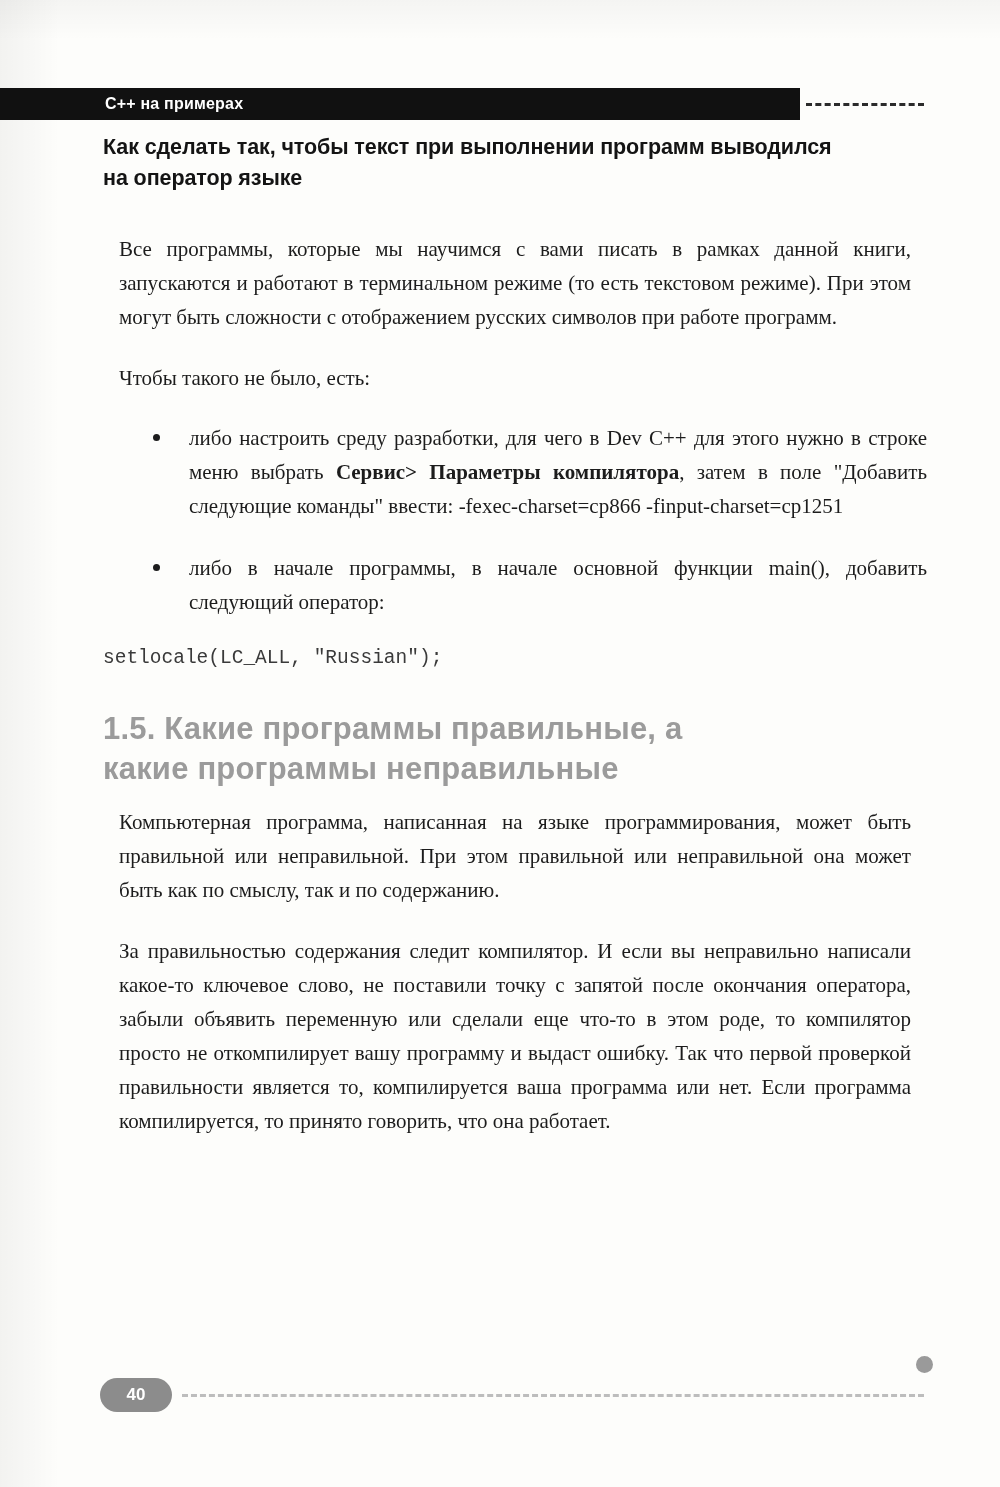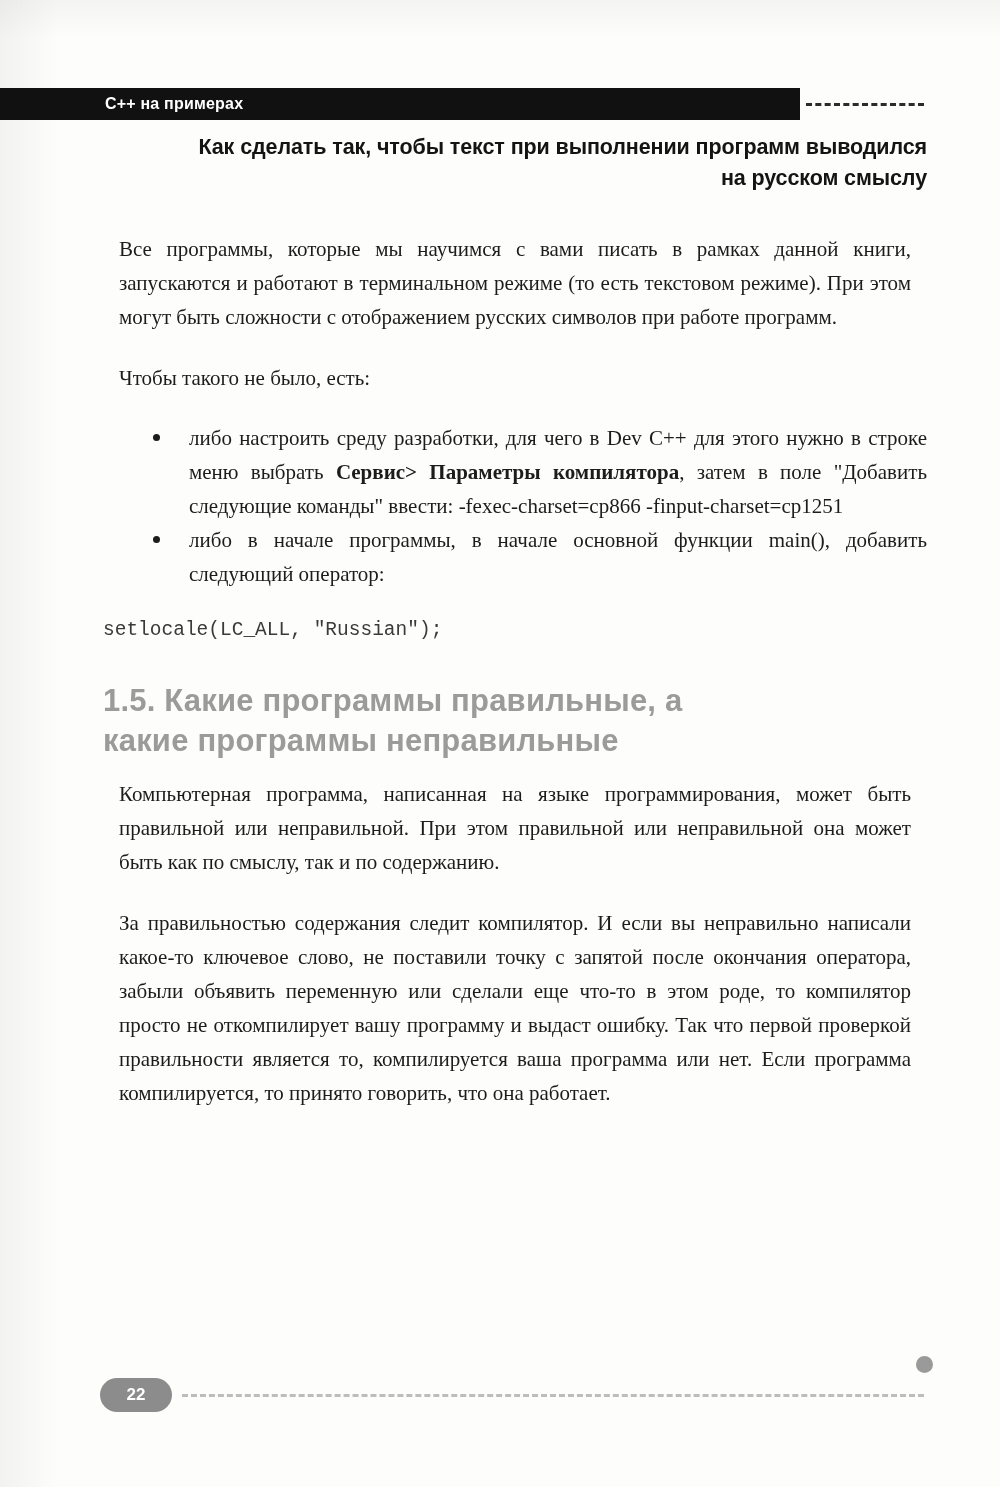--- a/index.html
+++ b/index.html
@@ -51,21 +51,21 @@
     top: 132px;
     width: 824px;
   }
 
   h1.section-heading {
     margin: 0;
     font-family: "Liberation Sans", sans-serif;
     font-weight: bold;
     font-size: 21.5px;
     line-height: 31px;
-    text-align: right;
+    text-align: left;
     color: #141414;
     letter-spacing: -0.1px;
   }
 
   p.body-text {
     margin: 16px;
     font-size: 21px;
     line-height: 34px;
     text-align: justify;
     text-justify: inter-word;
@@ -81,21 +81,21 @@
   }
   ul.bullets li {
     position: relative;
     margin: 0 0 0 44px;
     padding-left: 42px;
     font-size: 21px;
     line-height: 34px;
     text-align: justify;
     color: #1c1c1c;
   }
-  ul.bullets li + li { }
+  ul.bullets li + li { margin-top: 28px; }
   ul.bullets li .dot {
     position: absolute;
     left: 6px;
     top: 13px;
     width: 7px;
     height: 7px;
     border-radius: 50%;
     background: #1c1c1c;
   }
   .bold-inline { font-weight: bold; }
@@ -180,21 +180,21 @@
 
   <div class="header-bar">
     <div class="header-title">C++ на примерах</div>
   </div>
   <div class="header-dashes"></div>
 
   <div class="content">
 
     <h1 class="section-heading">
       <span>Как сделать так, чтобы текст при выполнении программ выводился</span><br>
-      <span>на русском смыслу</span>
+      <span>на оператор языке</span>
     </h1>
 
     <p class="body-text intro">Все программы, которые мы научимся с вами писать в рамках данной книги, запускаются и работают в терминальном режиме (то есть текстовом режиме). При этом могут быть сложности с отображением русских символов при работе программ.</p>
 
     <p class="body-text gap">Чтобы такого не было, есть:</p>
 
     <ul class="bullets">
       <li>
         <span class="dot"></span><span>либо настроить среду разработки, для чего в Dev C++ для этого нужно в строке меню выбрать </span><span class="bold-inline">Сервис&gt; Параметры компилятора</span><span>, затем в поле "Добавить следующие команды" ввести: -fexec-charset=cp866 -finput-charset=cp1251</span>
       </li>
@@ -209,18 +209,18 @@
       <span>1.5. Какие программы правильные, а</span><br>
       <span>какие программы неправильные</span>
     </h2>
 
     <p class="body-text after-heading">Компьютерная программа, написанная на языке программирования, может быть правильной или неправильной.  При этом правильной или неправильной она может быть как по смыслу, так и по содержанию.</p>
     <p class="body-text gap">За правильностью содержания следит компилятор. И если вы неправильно написали какое-то ключевое слово, не поставили точку с запятой после окончания оператора, забыли объявить переменную или сделали еще что-то в этом роде, то компилятор просто не откомпилирует вашу программу и выдаст ошибку. Так что первой проверкой правильности является то, компилируется ваша программа или нет. Если программа компилируется, то принято говорить, что она работает.</p>
 
   </div>
 
   <div class="footer-pill">
-    <span class="pagenum">22</span>
+    <span class="pagenum">40</span>
   </div>
   <div class="footer-dashes"></div>
   <div class="footer-dot"></div>
 
 </div>
 
 </body></html>

